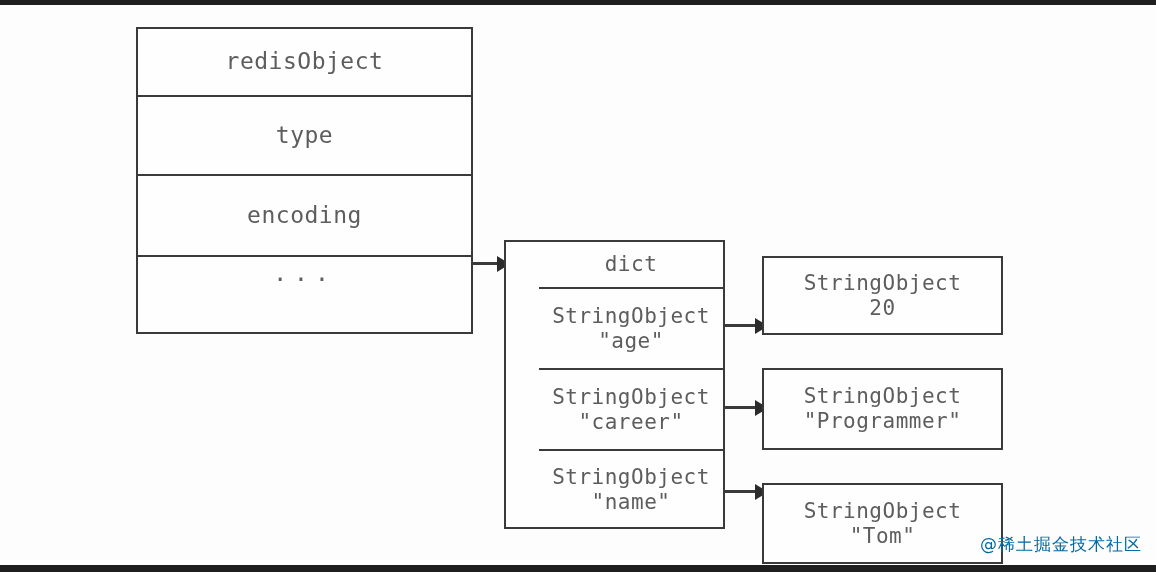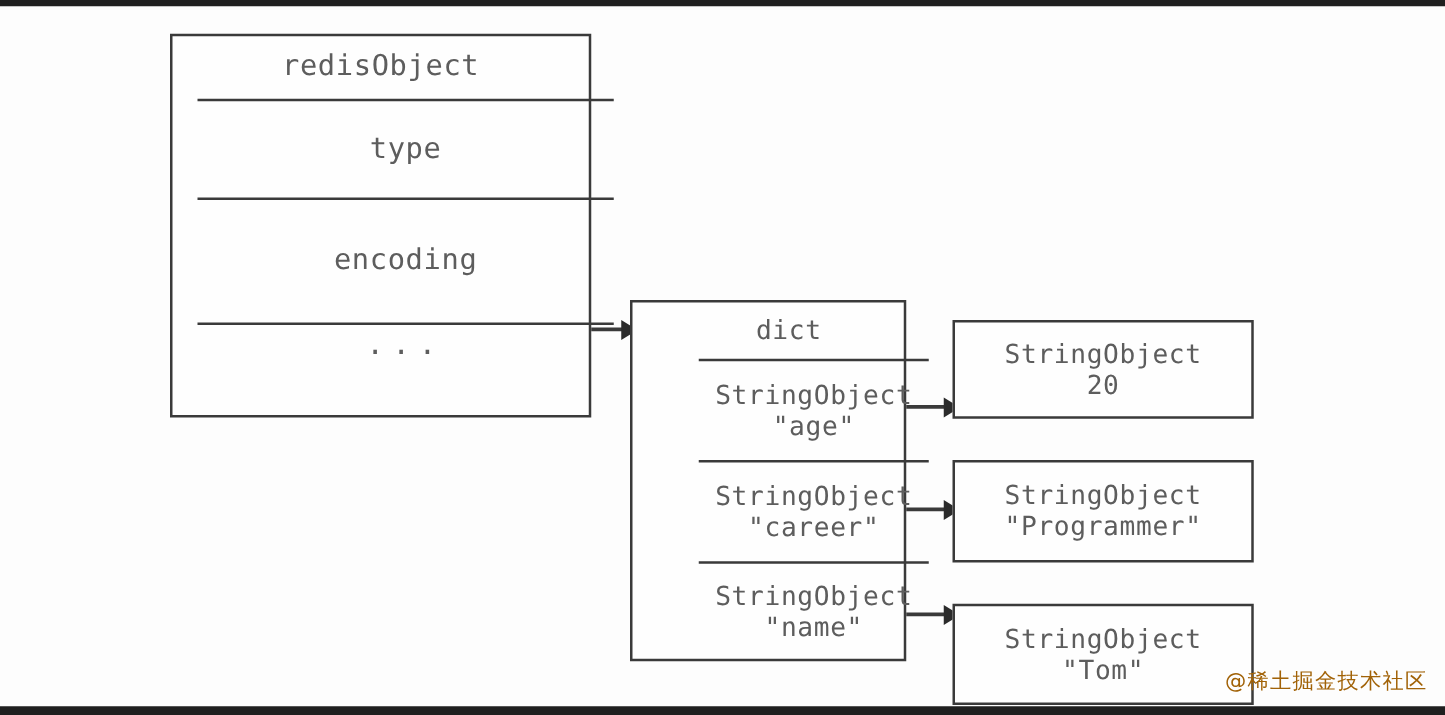--- a/index.html
+++ b/index.html
@@ -38,34 +38,34 @@
     display: flex;
     flex-direction: column;
     align-items: center;
     justify-content: center;
     color: #5d5d5d;
     letter-spacing: 0.5px;
     line-height: 1.18;
     text-align: center;
     white-space: nowrap;
   }
-  .row + .row { border-top: 2.5px solid #3a3a3a; margin-left: 20px; }
+  .row + .row { border-top: 2.5px solid #3a3a3a; }
   .row .ln { display: block; }
 
   
   #redis-object {
     left: 136px;
     top: 27px;
     width: 337px;
     height: 307px;
   }
   #redis-object .row { font-size: 23px; }
-  #redis-object .r-head   { height: 50px; }
+  #redis-object .r-head   { height: 66px; }
   #redis-object .r-type   { height: 79px; }
-  #redis-object .r-enc    { height: 100px; }
+  #redis-object .r-enc    { height: 81px; }
   #redis-object .r-ptr    { height: 46px; }
   #redis-object .r-dots   { height: 46px; }
   .dots-glyph {
     letter-spacing: 7px;
     font-size: 23px;
     position: relative;
     top: -5px;
   }
 
   
@@ -117,21 +117,21 @@
   .conn-side .conn-line { left: 0; top: 6px; width: 36px; }
   .conn-side .conn-head { left: 30px; top: 0; }
 
   
   #watermark {
     position: absolute;
     right: 14px;
     bottom: 16px;
     font-family: "DejaVu Sans", "Liberation Sans", sans-serif;
     font-size: 17px;
-    color: #a16207;
+    color: #0369a1;
     letter-spacing: 1px;
     white-space: nowrap;
   }
 </style>
 </head>
 <body>
 
 <div id="canvas">
 
   <div class="edge-strip edge-top"></div>

